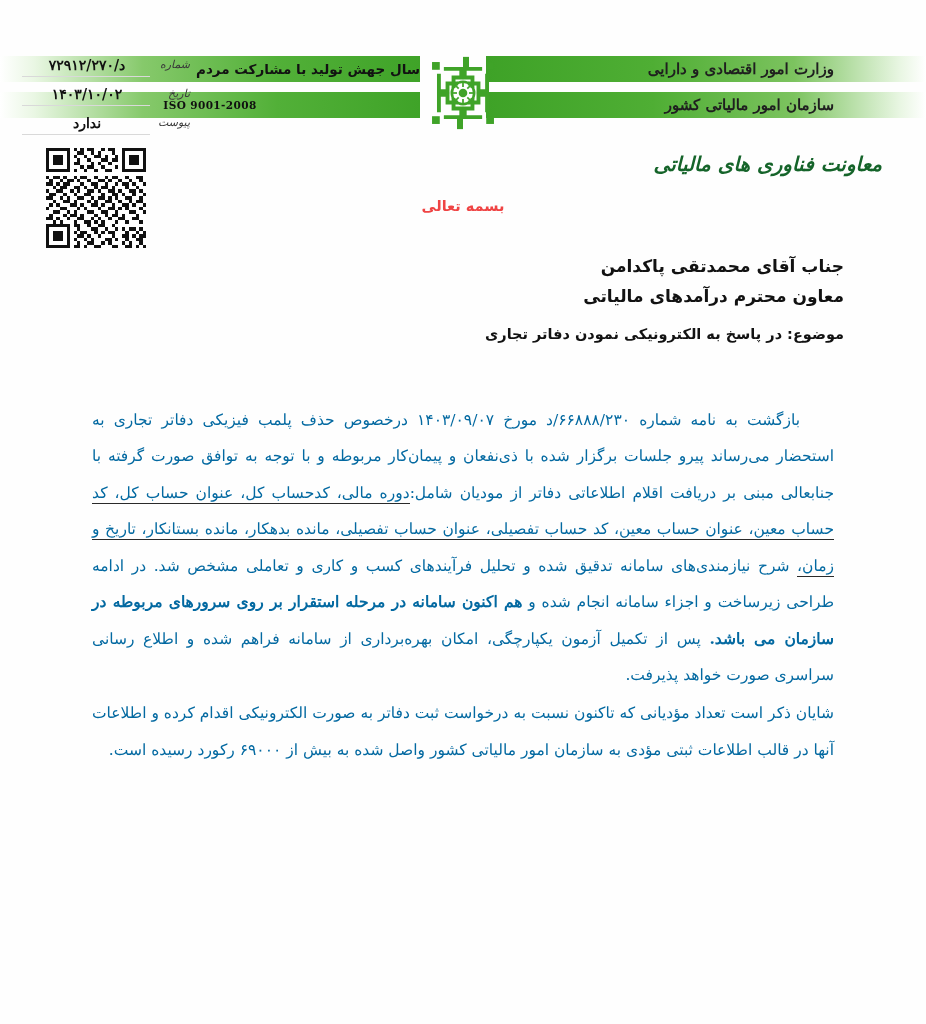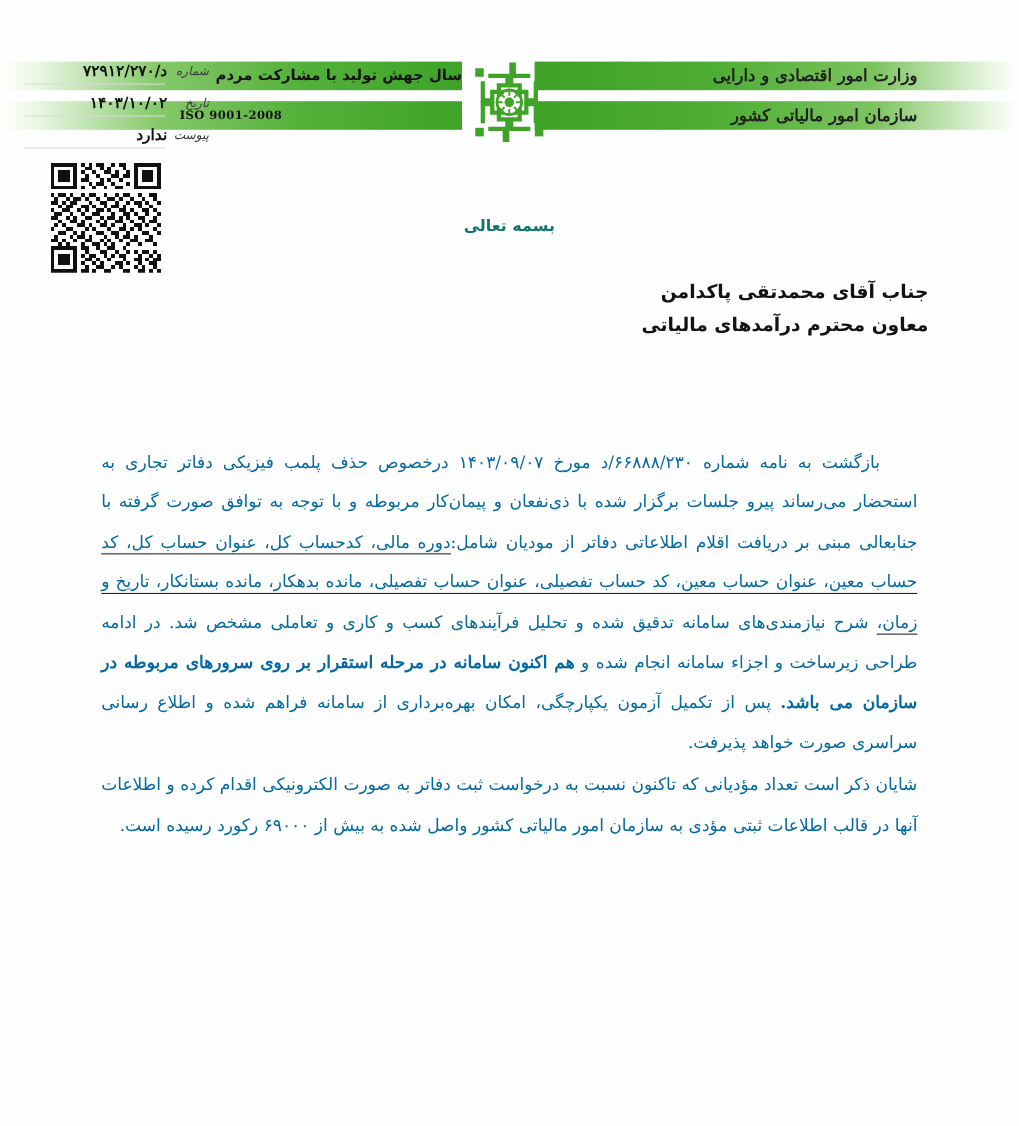--- a/index.html
+++ b/index.html
@@ -138,21 +138,21 @@
     width: 38px;
     text-align: right;
     flex: 0 0 auto;
   }
   .meta-value {
     font-size: 14px;
     font-weight: 700;
     color: #111;
     font-family: "DejaVu Serif", "Liberation Serif", serif;
     flex: 1 1 auto;
-    text-align: right;
+    text-align: center;
     direction: ltr;
     letter-spacing: 0.2px;
   }
   .meta-row::after {
     content: "";
     position: absolute;
     left: 0;
     right: 40px;
     bottom: 2px;
     border-bottom: 1px solid #d9d9d9;
@@ -182,21 +182,21 @@
 
   
   .basmala {
     position: absolute;
     top: 198px;
     left: 0;
     right: 0;
     text-align: center;
     font-size: 14.5px;
     font-weight: 700;
-    color: #0f766e;
+    color: #ef4444;
   }
 
   
   .addressee {
     position: absolute;
     top: 252px;
     right: 82px;
     text-align: right;
   }
   .addressee div {
@@ -574,28 +574,30 @@
         <rect x="22" y="27" width="1" height="1"></rect>
           <rect x="24" y="27" width="1" height="1"></rect>
         <rect x="27" y="27" width="1" height="1"></rect>
         <rect x="23" y="28" width="2" height="1"></rect>
           <rect x="26" y="28" width="1" height="1"></rect>
         <rect x="28" y="28" width="1" height="1"></rect>
       </g>
     </svg>
   </div>
 
+  <div class="deputy-title">معاونت فناوری های مالیاتی</div>
 
   <div class="basmala">بسمه تعالی</div>
 
   <div class="addressee">
     <div>جناب  آقای محمدتقی پاکدامن</div>
     <div>معاون محترم درآمدهای مالیاتی</div>
   </div>
 
+  <div class="subject">موضوع: در پاسخ به الکترونیکی نمودن دفاتر تجاری</div>
 
   <div class="body">
     <p class="first"><span>بازگشت به نامه شماره ۶۶۸۸۸/۲۳۰/د مورخ  ۱۴۰۳/۰۹/۰۷ درخصوص حذف پلمب فیزیکی دفاتر تجاری به استحضار می‌رساند پیرو جلسات برگزار شده با ذی‌نفعان و پیمان‌کار مربوطه و با توجه به توافق صورت گرفته با جنابعالی مبنی بر دریافت اقلام اطلاعاتی دفاتر از مودیان شامل:</span><span class="u">دوره مالی، کدحساب کل، عنوان حساب کل، کد حساب معین، عنوان حساب معین، کد حساب تفصیلی، عنوان حساب تفصیلی، مانده بدهکار، مانده بستانکار، تاریخ و زمان،</span><span> شرح نیازمندی‌های سامانه تدقیق شده و تحلیل فرآیندهای کسب و کاری و تعاملی مشخص شد. در ادامه طراحی زیرساخت و اجزاء سامانه انجام شده و </span><span class="b">هم اکنون سامانه در مرحله استقرار بر روی سرورهای مربوطه در سازمان می باشد.</span><span> پس از تکمیل آزمون یکپارچگی، امکان بهره‌برداری از سامانه فراهم شده و اطلاع رسانی سراسری صورت خواهد پذیرفت.</span></p>
     <p>شایان ذکر است  تعداد مؤدیانی که تاکنون نسبت به درخواست ثبت دفاتر به صورت الکترونیکی اقدام کرده و اطلاعات آنها در قالب اطلاعات ثبتی مؤدی به سازمان امور مالیاتی کشور واصل شده به بیش از ۶۹۰۰۰ رکورد رسیده است.</p>
   </div>
 
 
 </div>
 
 </body></html>

